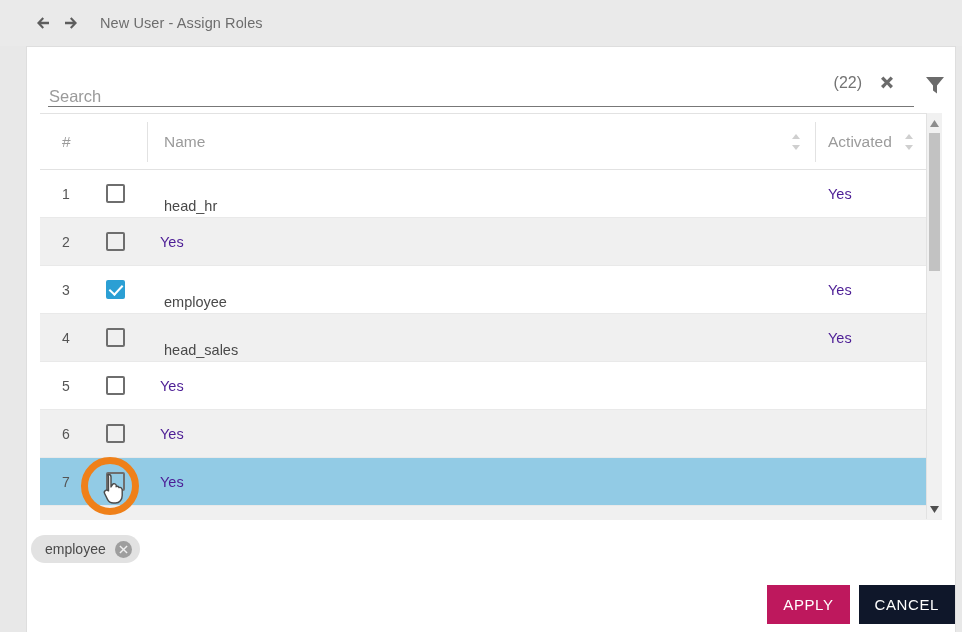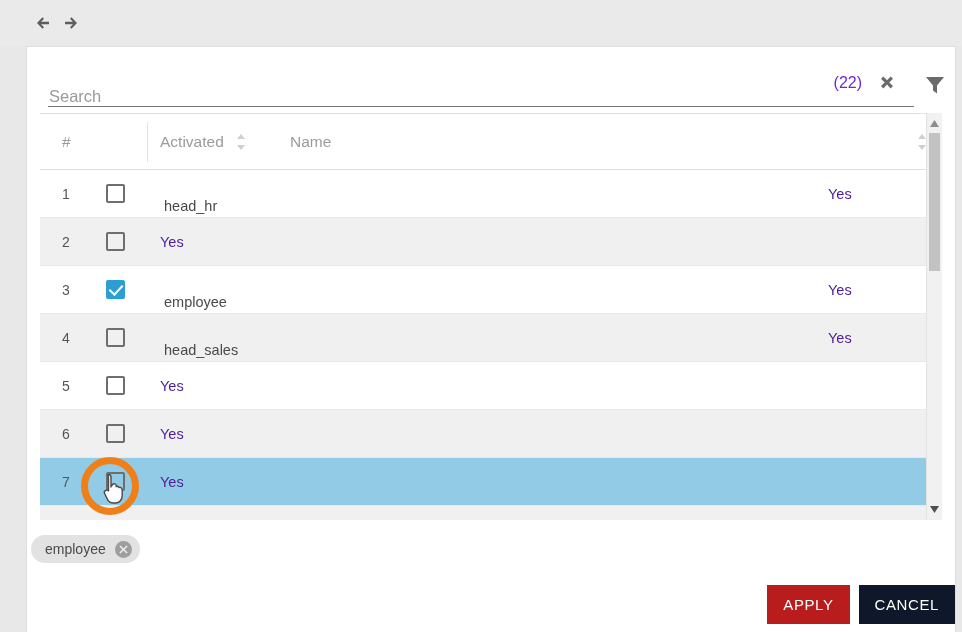--- a/index.html
+++ b/index.html
@@ -86,21 +86,21 @@
     width: 730px;
     padding: 0;
     margin-left: 1px;
   }
   .search-input::placeholder { color: #9a9a9a; opacity: 1; }
   .search-count {
     position: absolute;
     right: 52px;
     top: 13px;
     font-size: 16px;
-    color: #6d28d9;
+    color: #737373;
     margin-left: 34px;
   }
   .clear-icon {
     position: absolute;
     right: 16px;
     top: 12px;
     width: 22px;
     height: 22px;
     color: #6b6b6b;
     cursor: pointer;
@@ -279,21 +279,21 @@
     height: 39px;
     min-width: 78px;
     border: none;
     color: #ffffff;
     font-size: 15px;
     font-family: "Liberation Sans", sans-serif;
     letter-spacing: .6px;
     cursor: pointer;
     padding: 0 16px;
   }
-  .btn-apply  { background: #b91c1c; }
+  .btn-apply  { background: #be185d; }
   .btn-cancel { background: #0f172a; }
 
   
   .ring {
     position: absolute;
     left: 81px;
     top: 457px;
     width: 58px;
     height: 58px;
     border: 7px solid #ef8019;
@@ -317,20 +317,21 @@
   <span class="nav-arrow">
     <svg width="20" height="20" viewBox="0 0 20 20">
         <path d="M9.5 4.2 L4 10 L9.5 15.8 L11 14.3 L8.1 11.2 L16 11.2 L16 8.8 L8.1 8.8 L11 5.7 Z" fill="#5d5d5d"></path>
       </svg>
   </span>
   <span class="nav-arrow">
     <svg width="20" height="20" viewBox="0 0 20 20">
         <path d="M10.5 4.2 L16 10 L10.5 15.8 L9 14.3 L11.9 11.2 L4 11.2 L4 8.8 L11.9 8.8 L9 5.7 Z" fill="#5d5d5d"></path>
       </svg>
   </span>
+  <span class="crumb-title">New User - Assign Roles</span>
 </div>
 
 <div class="panel">
 
   <div class="search-row">
     <div class="search-field">
       <input class="search-input" type="text" placeholder="Search" style="">
       <span class="search-count">(22)</span>
       <span class="clear-icon">
         <svg width="22" height="22" viewBox="0 0 22 22">
@@ -344,31 +345,31 @@
       </svg>
     </span>
   </div>
 
   <div class="table-wrap">
 
     <div class="thead">
       <div class="th th-num">
         <span>#</span>
       </div>
-      <div class="th th-act">
-        <span>Activated</span>
+      <div class="th th-name">
+        <span>Name</span>
         <span class="sort-ind">
           <svg width="10" height="18" viewBox="0 0 10 18">
             <path d="M5 1 L9 6 L1 6 Z" fill="#cfcfcf"></path>
             <path d="M5 17 L1 12 L9 12 Z" fill="#cfcfcf"></path>
           </svg>
         </span>
       </div>
-      <div class="th th-name">
-        <span>Name</span>
+      <div class="th th-act">
+        <span>Activated</span>
         <span class="sort-ind">
           <svg width="10" height="18" viewBox="0 0 10 18">
             <path d="M5 1 L9 6 L1 6 Z" fill="#cfcfcf"></path>
             <path d="M5 17 L1 12 L9 12 Z" fill="#cfcfcf"></path>
           </svg>
         </span>
       </div>
     </div>
 
     <div class="tbody">

